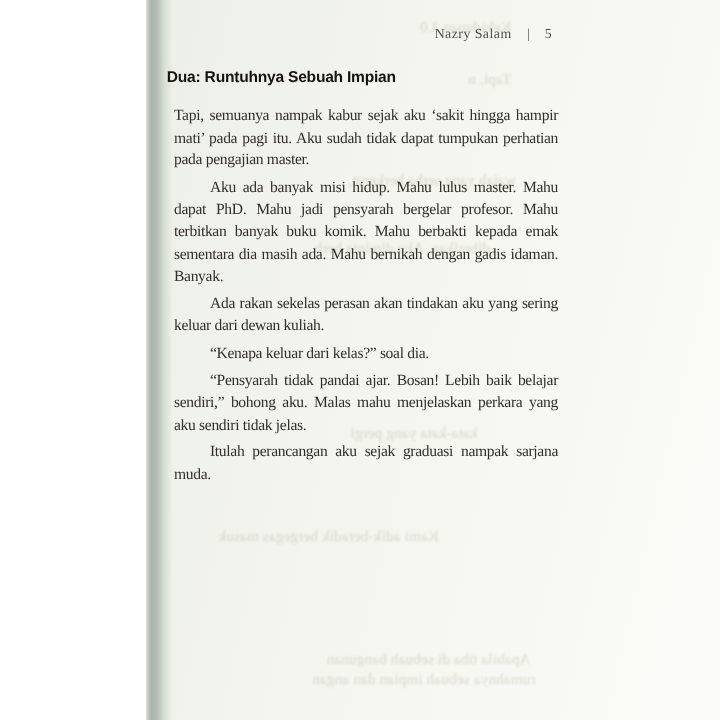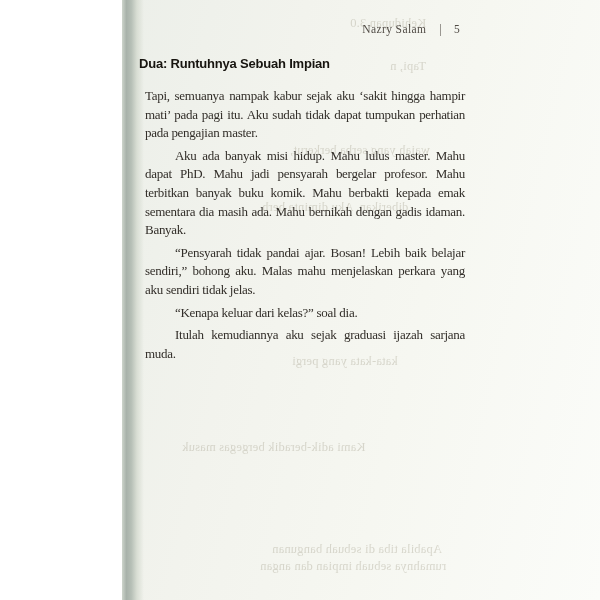--- a/index.html
+++ b/index.html
@@ -100,19 +100,20 @@
       <span class="author">Nazry Salam</span>
       <span class="sep">|</span>
       <span class="pnum">5</span>
     </div>
 
     <h1 class="chapter-title">Dua: Runtuhnya Sebuah Impian</h1>
 
     <div class="body-text">
         <p class="para">Tapi, semuanya nampak kabur sejak aku ‘sakit hingga hampir mati’ pada pagi itu. Aku sudah tidak dapat tumpukan perhatian pada pengajian master.</p>
         <p class="para">Aku ada banyak misi hidup. Mahu lulus master. Mahu dapat PhD. Mahu jadi pensyarah bergelar profesor. Mahu terbitkan banyak buku komik. Mahu berbakti kepada emak sementara dia masih ada. Mahu bernikah dengan gadis idaman. Banyak.</p>
+        <p class="para">Ada rakan sekelas perasan akan tindakan aku yang sering keluar dari dewan kuliah.</p>
+        <p class="para">“Kenapa keluar dari kelas?” soal dia.</p>
         <p class="para">“Pensyarah tidak pandai ajar. Bosan! Lebih baik belajar sendiri,” bohong aku. Malas mahu menjelaskan perkara yang aku sendiri tidak jelas.</p>
-        <p class="para">“Kenapa keluar dari kelas?” soal dia.</p>
-        <p class="para">Itulah kemudiannya aku sejak graduasi ijazah sarjana muda.</p>
+        <p class="para">Itulah perancangan aku sejak graduasi nampak sarjana muda.</p>
       </div>
 
   </div>
 </div>
 
 </body></html>

